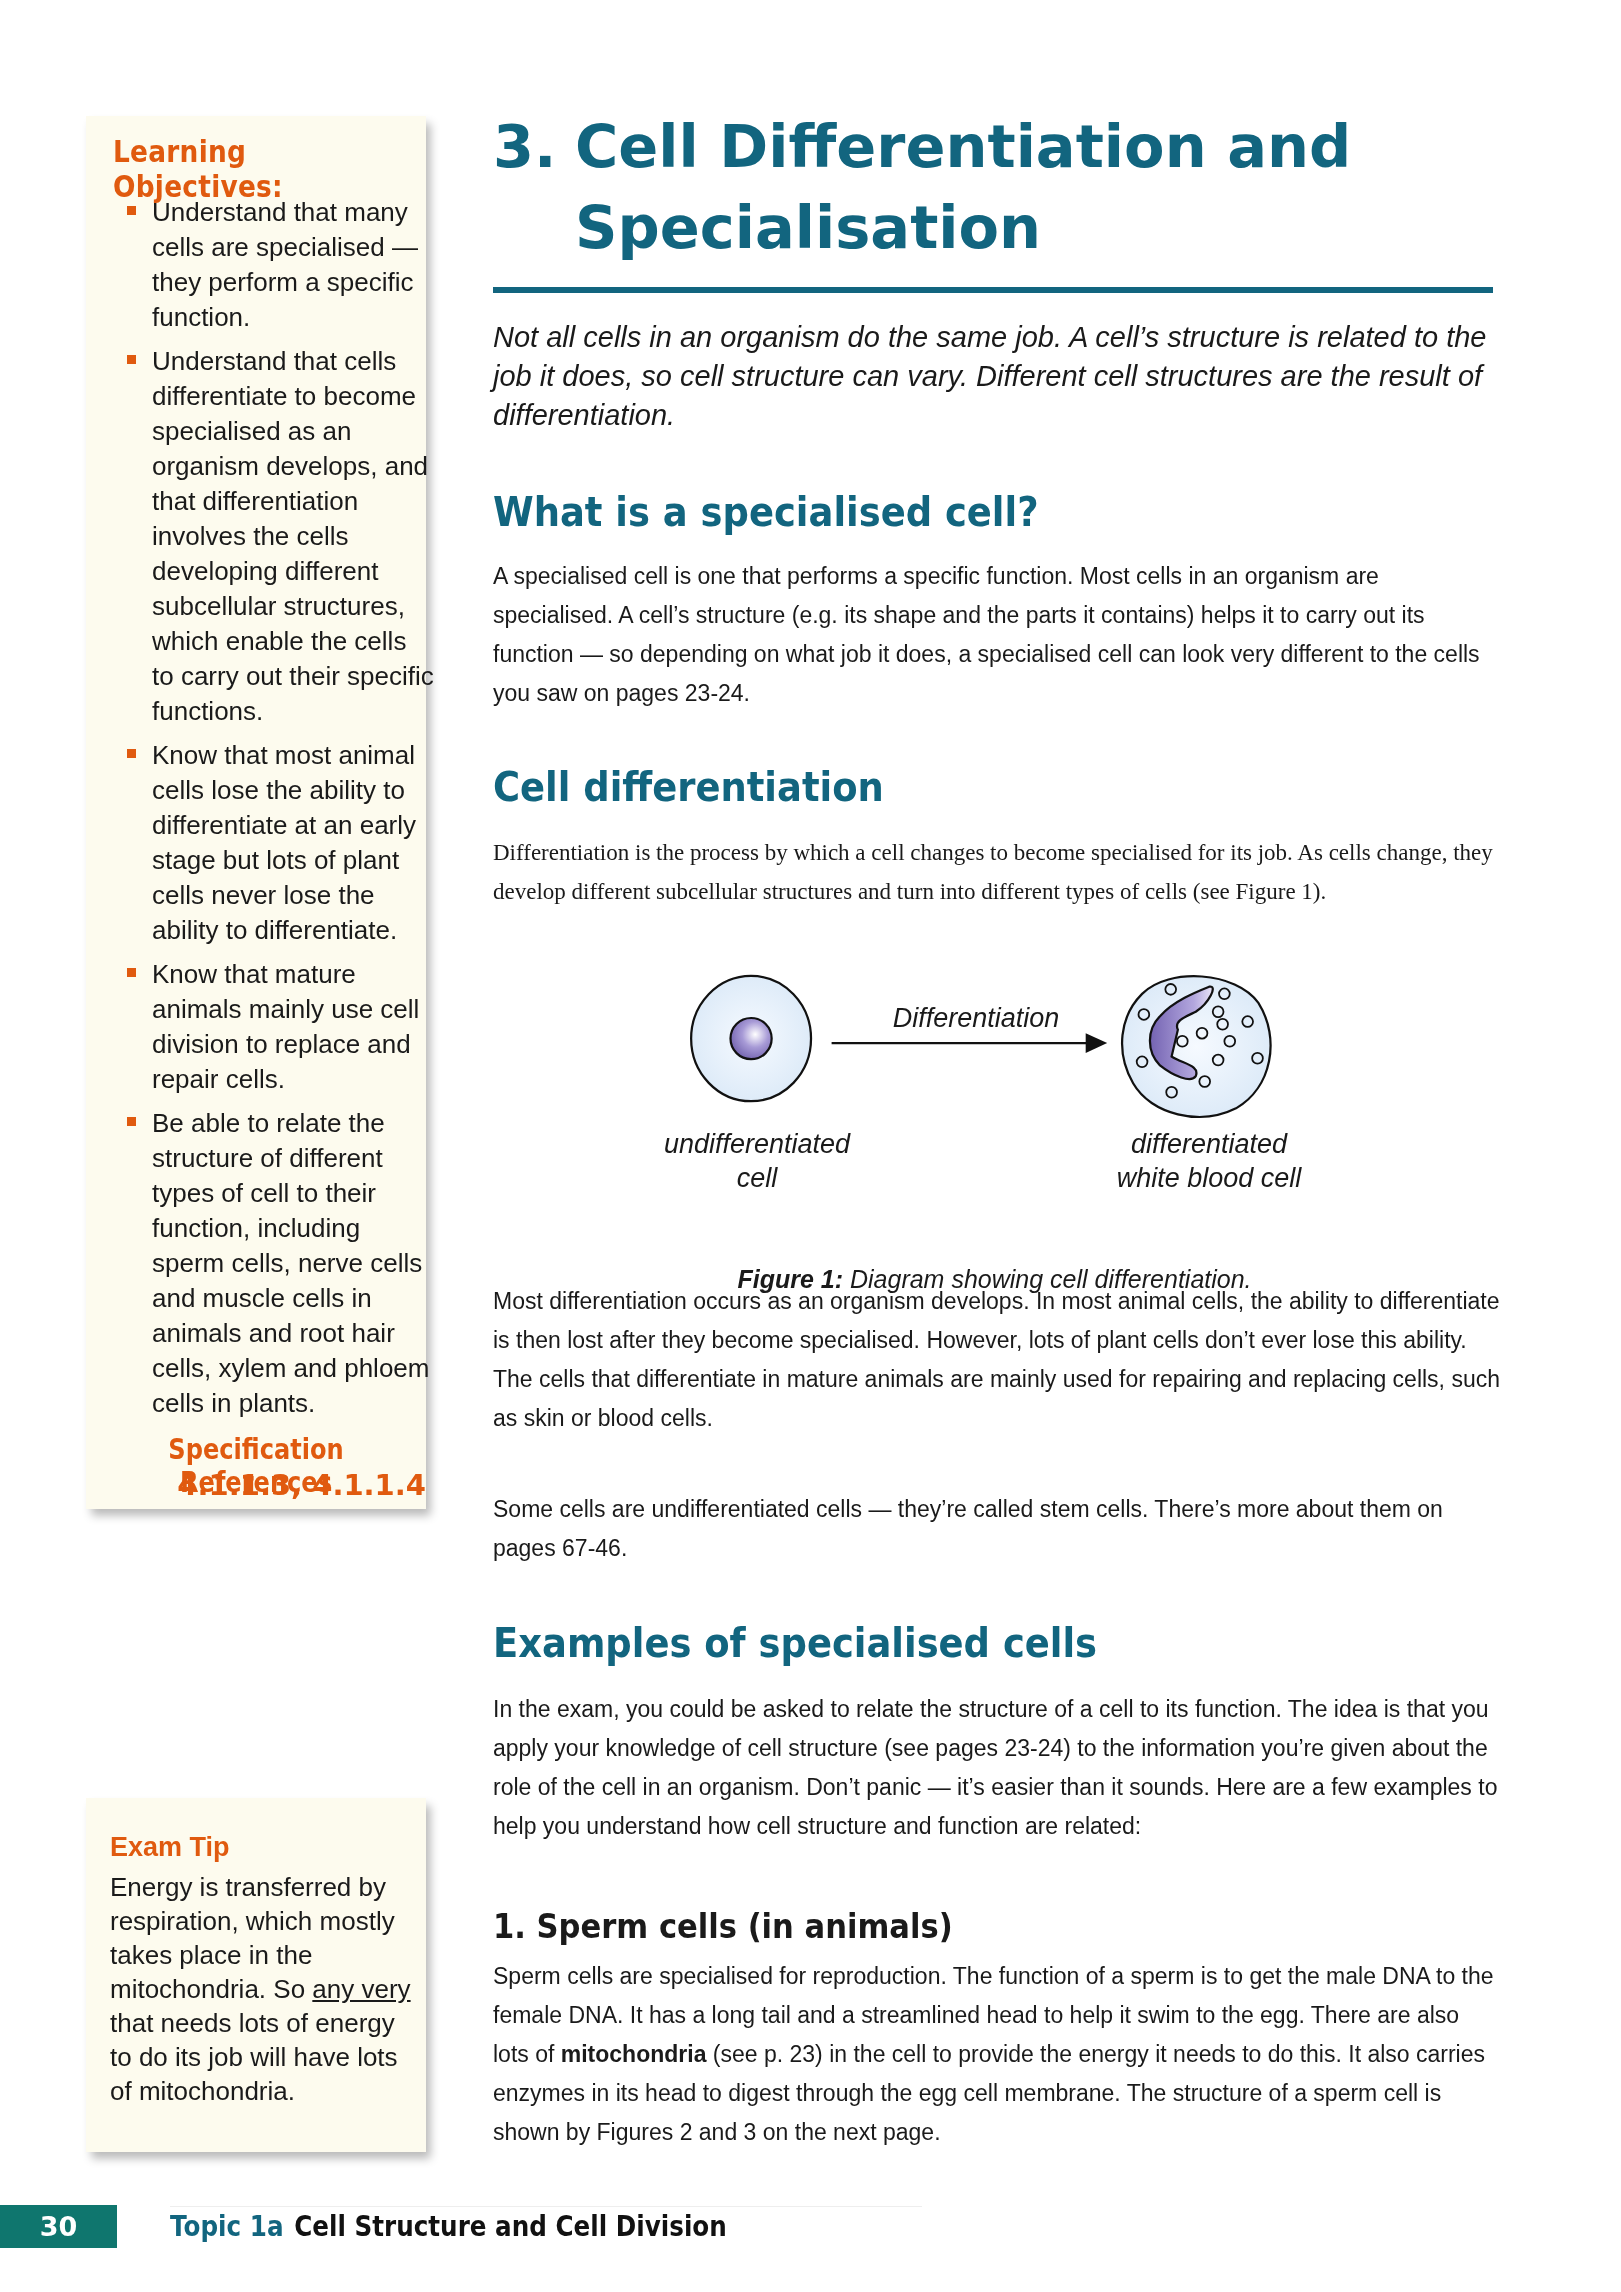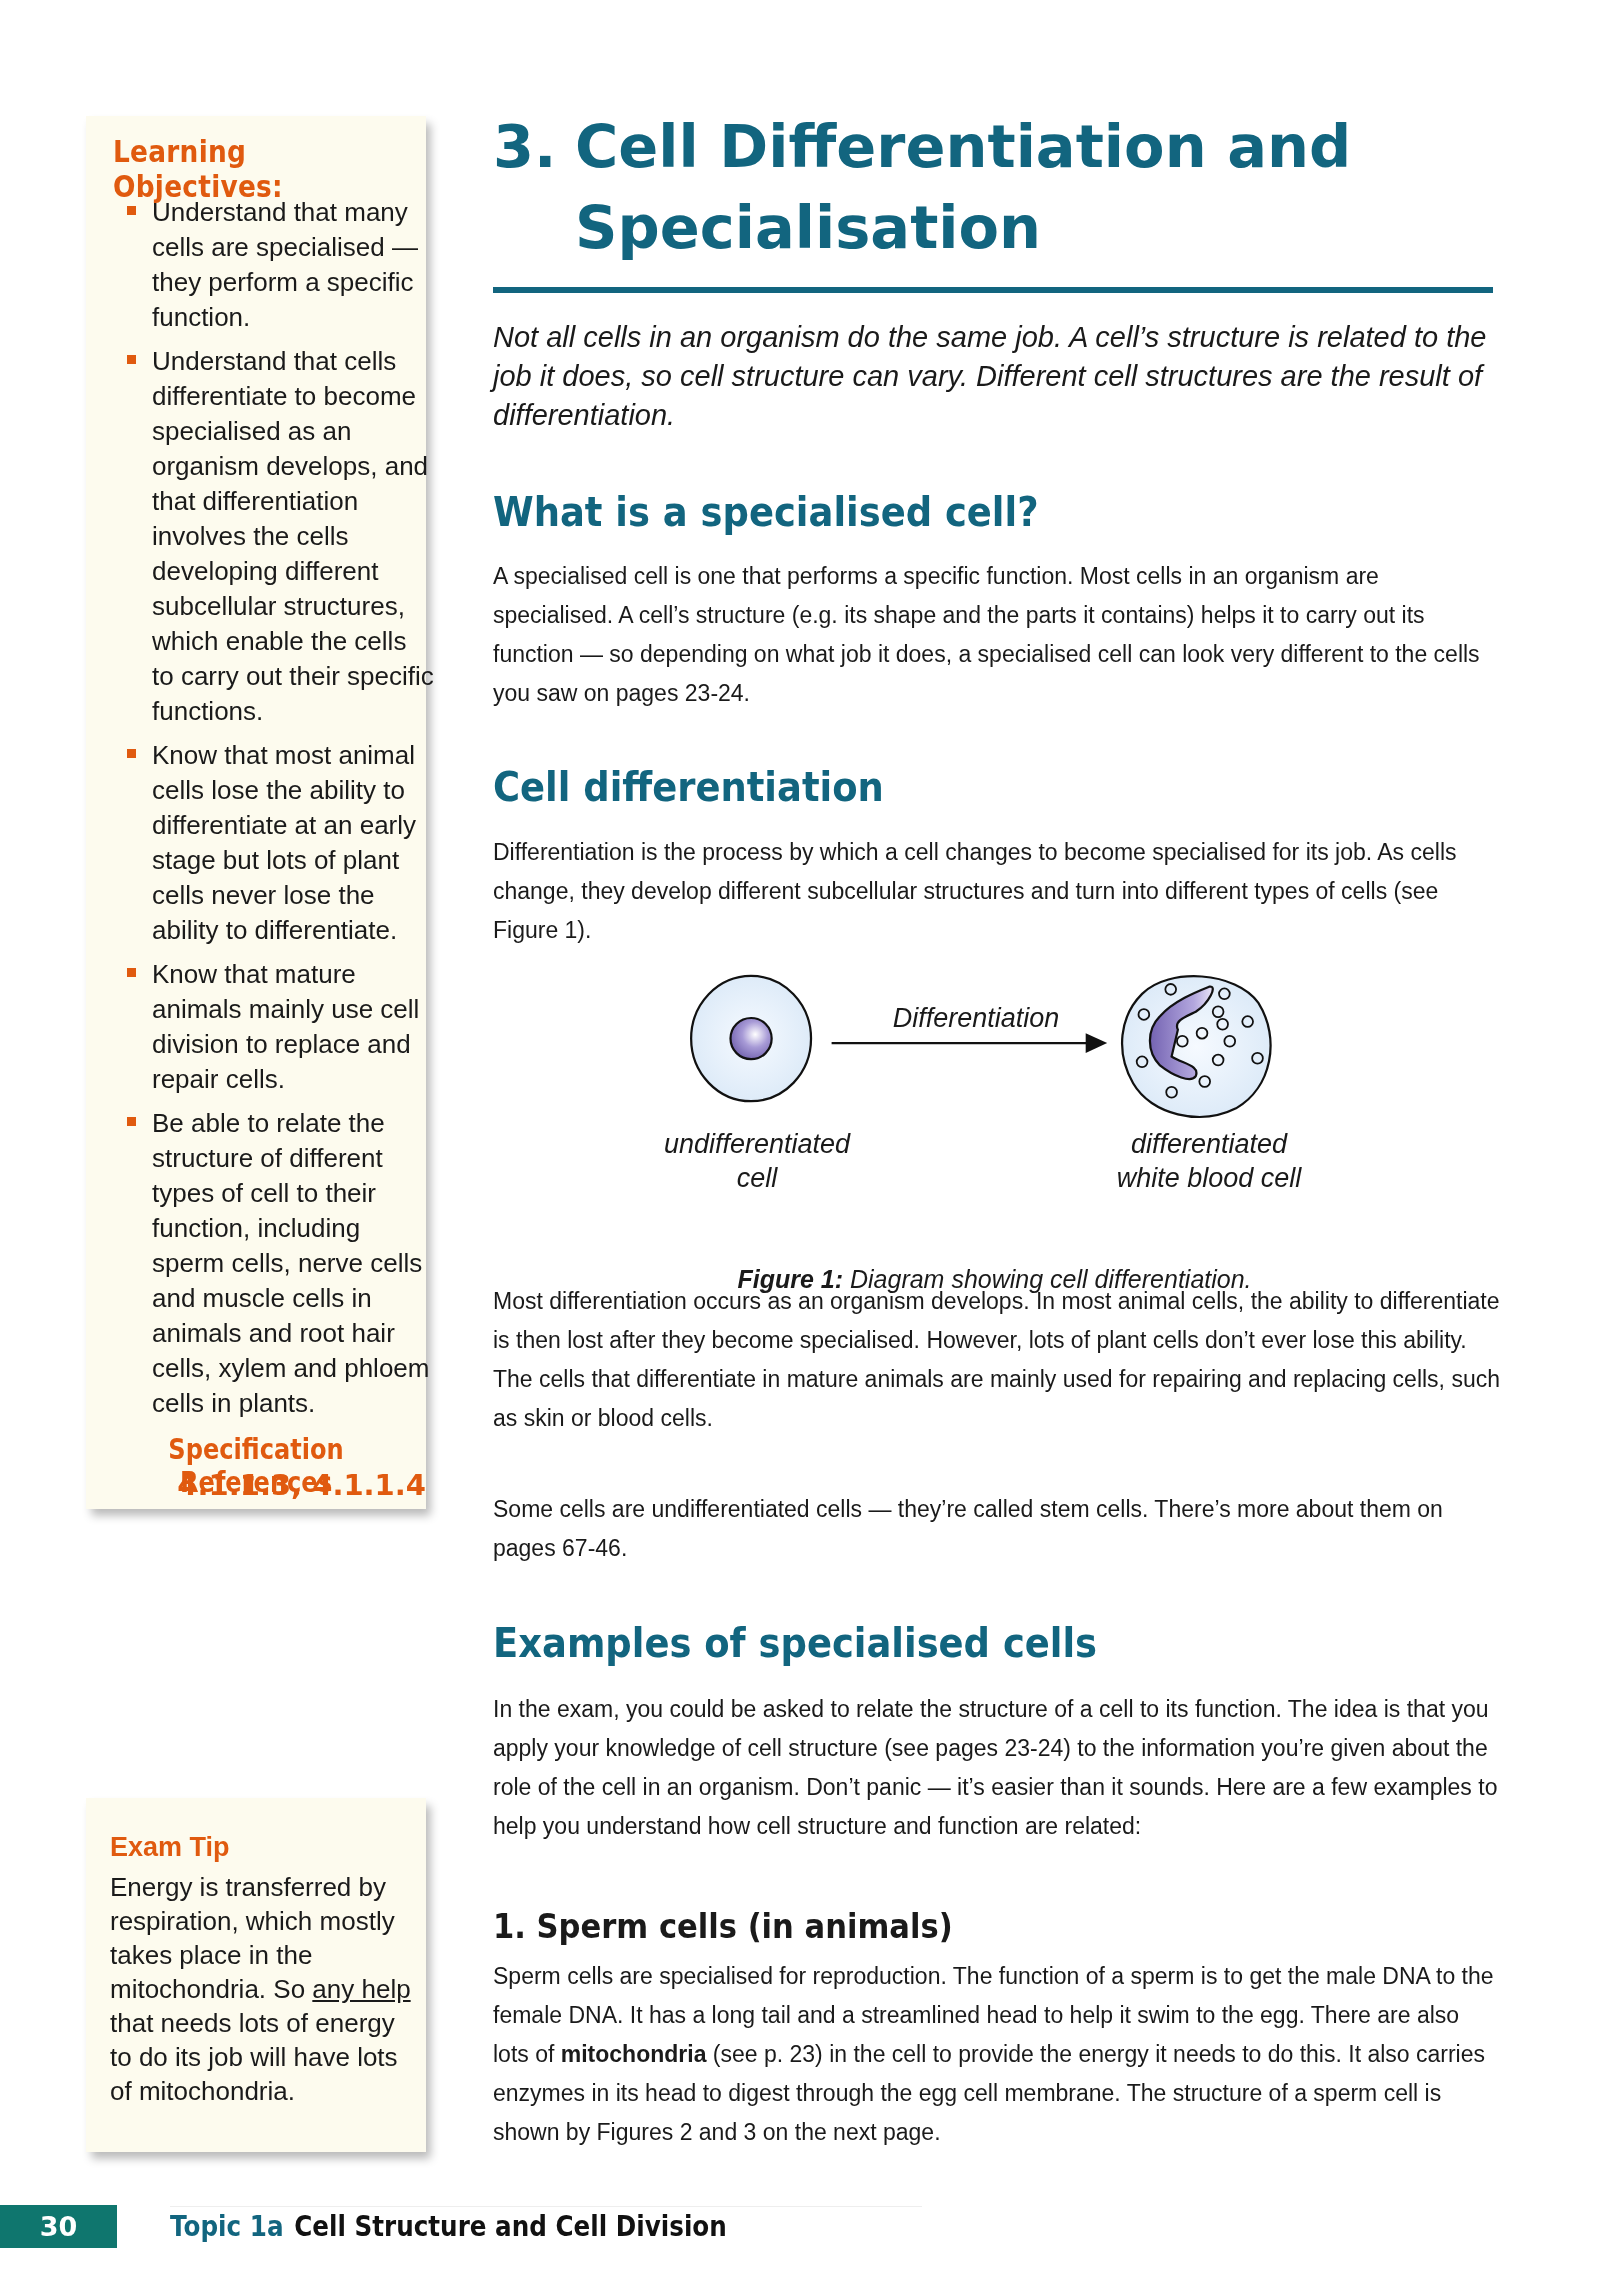--- a/index.html
+++ b/index.html
@@ -63,36 +63,36 @@
     <li><span class="bullet"></span><span>Know that most animal cells lose the ability to differentiate at an early stage but lots of plant cells never lose the ability to differentiate.</span></li>
     <li><span class="bullet"></span><span>Know that mature animals mainly use cell division to replace and repair cells.</span></li>
     <li><span class="bullet"></span><span>Be able to relate the structure of different types of cell to their function, including sperm cells, nerve cells and muscle cells in animals and root hair cells, xylem and phloem cells in plants.</span></li>
   </ul>
   <div class="spec-title">Specification References</div>
   <div class="spec-refs">4.1.1.3, 4.1.1.4</div>
 </div>
 
 <div class="side-box tip-box">
   <div class="tip-title">Exam Tip</div>
-  <div class="tip-text"><span>Energy is transferred by respiration, which mostly takes place in the mitochondria. So </span><u>any help</u><span> that needs lots of energy to do its job will have lots of mitochondria.</span></div>
+  <div class="tip-text"><span>Energy is transferred by respiration, which mostly takes place in the mitochondria. So </span><u>any very</u><span> that needs lots of energy to do its job will have lots of mitochondria.</span></div>
 </div>
 
 <div class="title">
   <span class="num">3.</span><span>Cell Differentiation and</span>
   <span class="line2">Specialisation</span>
 </div>
 <div class="title-rule"></div>
 
 <div class="intro">Not all cells in an organism do the same job.  A cell’s structure is related to the job it does, so cell structure can vary.  Different cell structures are the result of differentiation.</div>
 
 <div class="h2" style="top:488px;">What is a specialised cell?</div>
 <div class="para" style="top:557px;">A specialised cell is one that performs a specific function.  Most cells in an organism are specialised.  A cell’s structure (e.g. its shape and the parts it contains) helps it to carry out its function — so depending on what job it does, a specialised cell can look very different to the cells you saw on pages 23-24.</div>
 
 <div class="h2" style="top:763px;">Cell differentiation</div>
-<div class="para" style="top:833px;">Differentiation is the process by which a cell changes to become specialised for its job.  As cells change, they develop different subcellular structures and turn into different types of cells (see Figure 1).</div>
+<div class="para" style="top:833px;font-family:Liberation Serif, serif;">Differentiation is the process by which a cell changes to become specialised for its job.  As cells change, they develop different subcellular structures and turn into different types of cells (see Figure 1).</div>
 
 <div class="abs" style="left:663px; top:967px; width:645px; height:170px;">
   <svg width="645" height="170" viewBox="0 0 720 190">
     <defs>
       <radialGradient id="cellfill" cx="50%" cy="50%" r="60%">
         <stop offset="0%" stop-color="#f6faff"></stop>
         <stop offset="100%" stop-color="#d9e8f7"></stop>
       </radialGradient>
       <radialGradient id="nucfill" cx="60%" cy="40%" r="70%">
         <stop offset="0%" stop-color="#ffffff"></stop>

